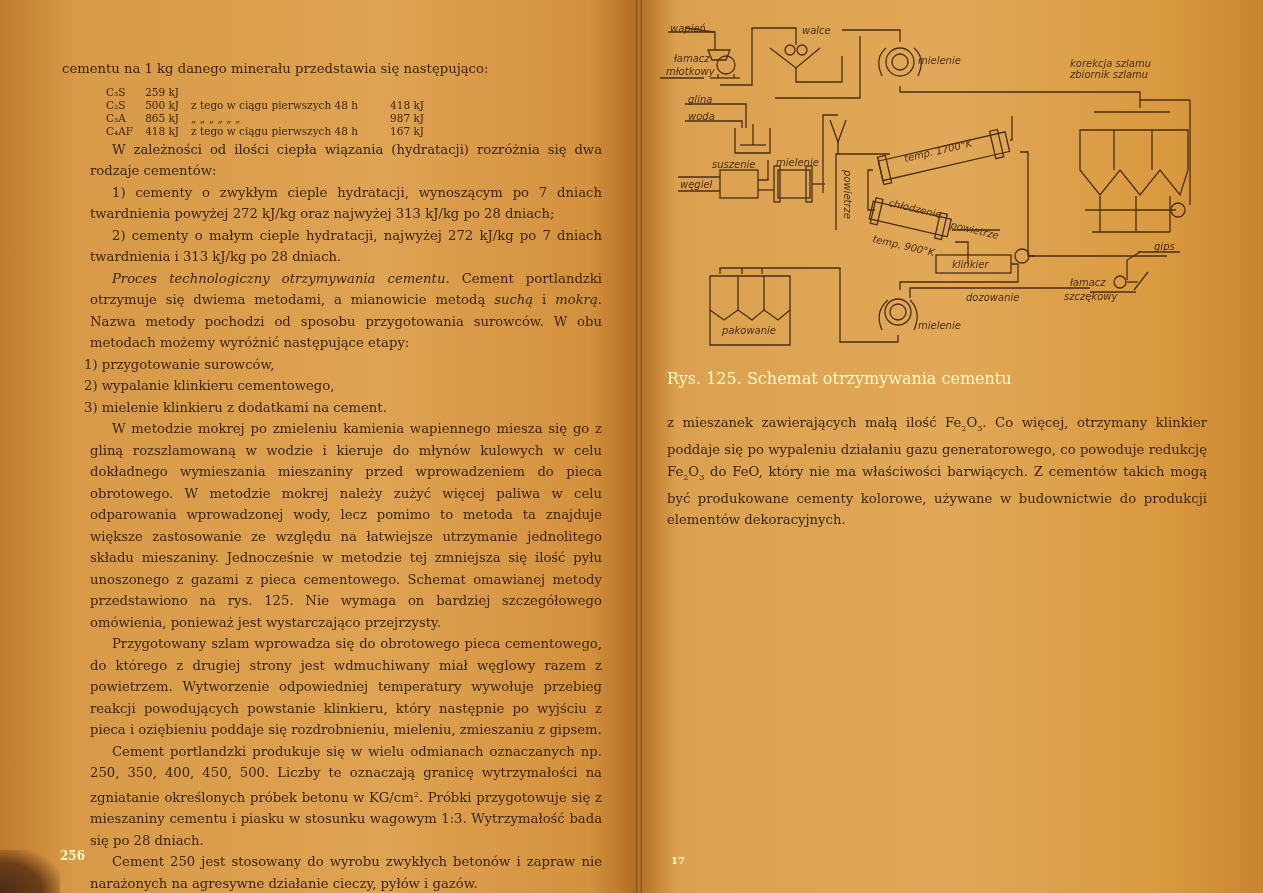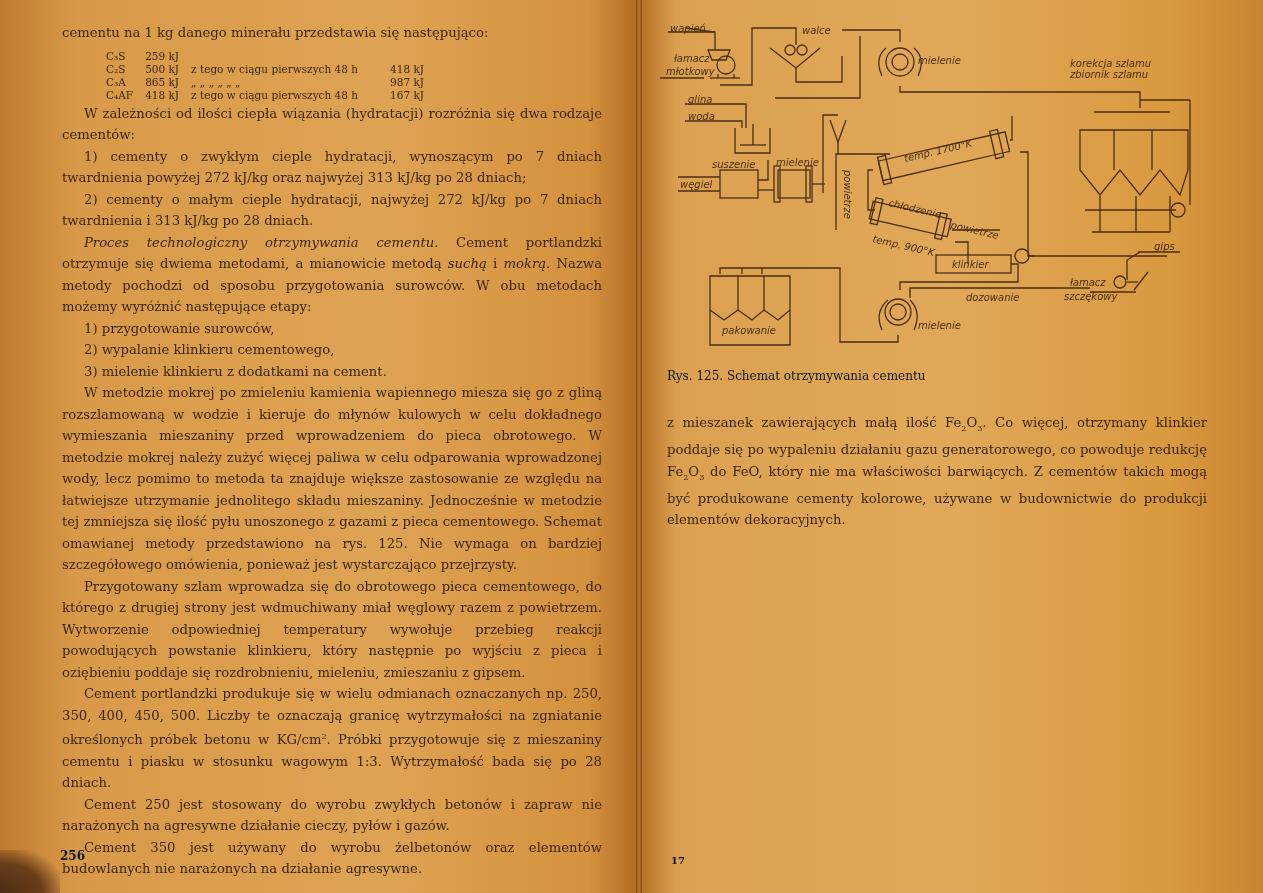--- a/index.html
+++ b/index.html
@@ -28,31 +28,31 @@
     position:absolute; left:0; top:850px; width:60px; height:43px;
     background:radial-gradient(ellipse at 0% 100%, #4a2c14 0%, #6b3e1a 50%, rgba(107,62,26,0) 80%);
   }
   .text {
     position:absolute; font-size:13.2px; line-height:21.5px; text-align:justify;
     color:#3b2614;
   }
   .left-text { left:62px; top:22px; width:540px; }
   .right-text { left:667px; top:412px; width:540px; }
   p { margin:0; }
-  .indent { text-indent:22px; }
-  .intro { margin-bottom:6px; }
+  .indent { text-indent:22px;margin-left:28px; }
+  .intro { margin-bottom:6px;margin-top:36px; }
   .mineral-table { margin:6px 0 1px 44px; font-size:10.5px; line-height:13px; border-collapse:collapse; }
   .mineral-table td { padding:0 12px 0 0; vertical-align:top; }
   .mineral-table td.val { padding-left:20px; }
   .list-item { padding-left:22px; }
   em { font-style:italic; }
-  .page-num { position:absolute; font-size:12px; font-weight:bold; color:#0f172a; }
+  .page-num { position:absolute; font-size:12px; font-weight:bold; color:#fef9c3; }
   .pn-left { left:60px; top:849px; }
   .pn-right { left:671px; top:855px; font-size:10px;text-align:right; }
-  .caption { position:absolute; left:667px; top:369px; font-size:12px; color:#0f172a; }
+  .caption { position:absolute; left:667px; top:369px; font-size:16px; color:#fef9c3; }
   .diagram { position:absolute; left:660px; top:20px; width:540px; height:340px; }
   .dlabel { font-family:"DejaVu Sans", sans-serif; font-style:italic; font-size:10px; fill:#4a2e16; }
   .sup { font-size:8px; vertical-align:super; }
   .sub { font-size:8px; vertical-align:sub; }
 </style>
 </head>
 <body>
 
 <div class="page page-left"></div>
 <div class="page page-right"></div>

